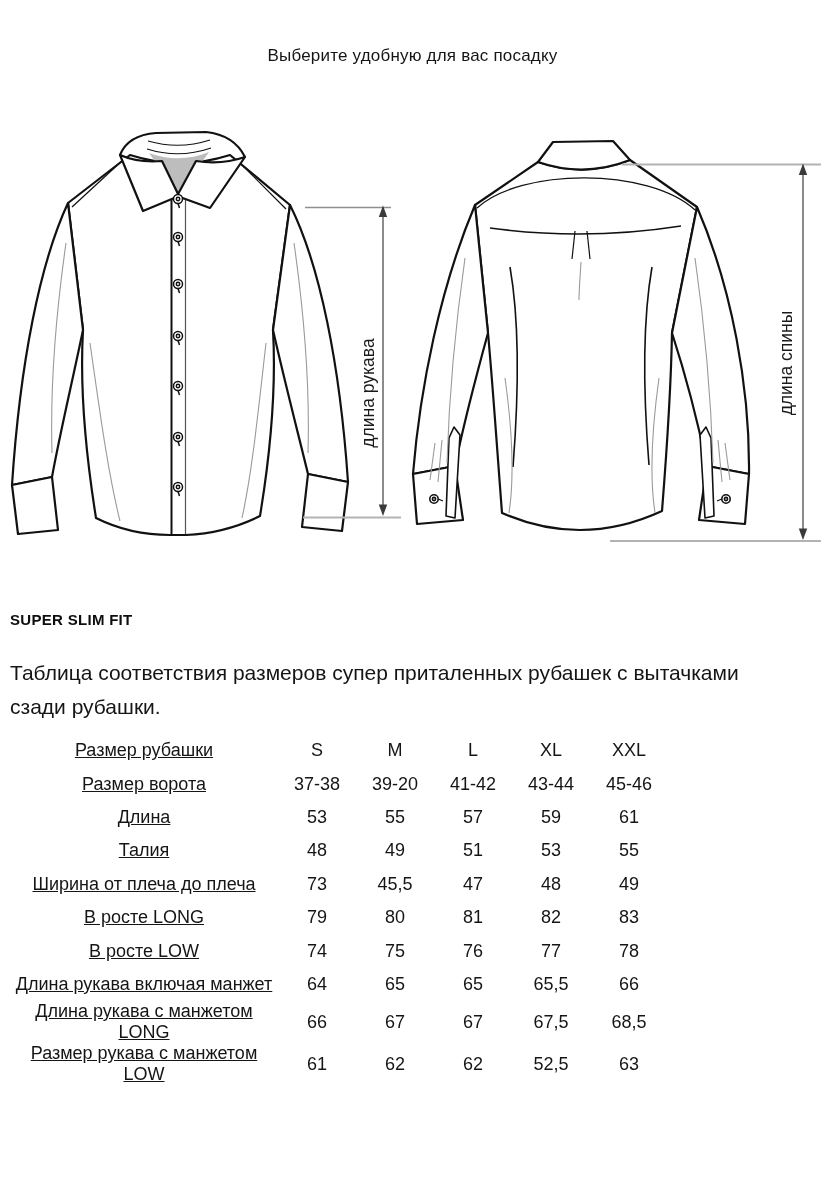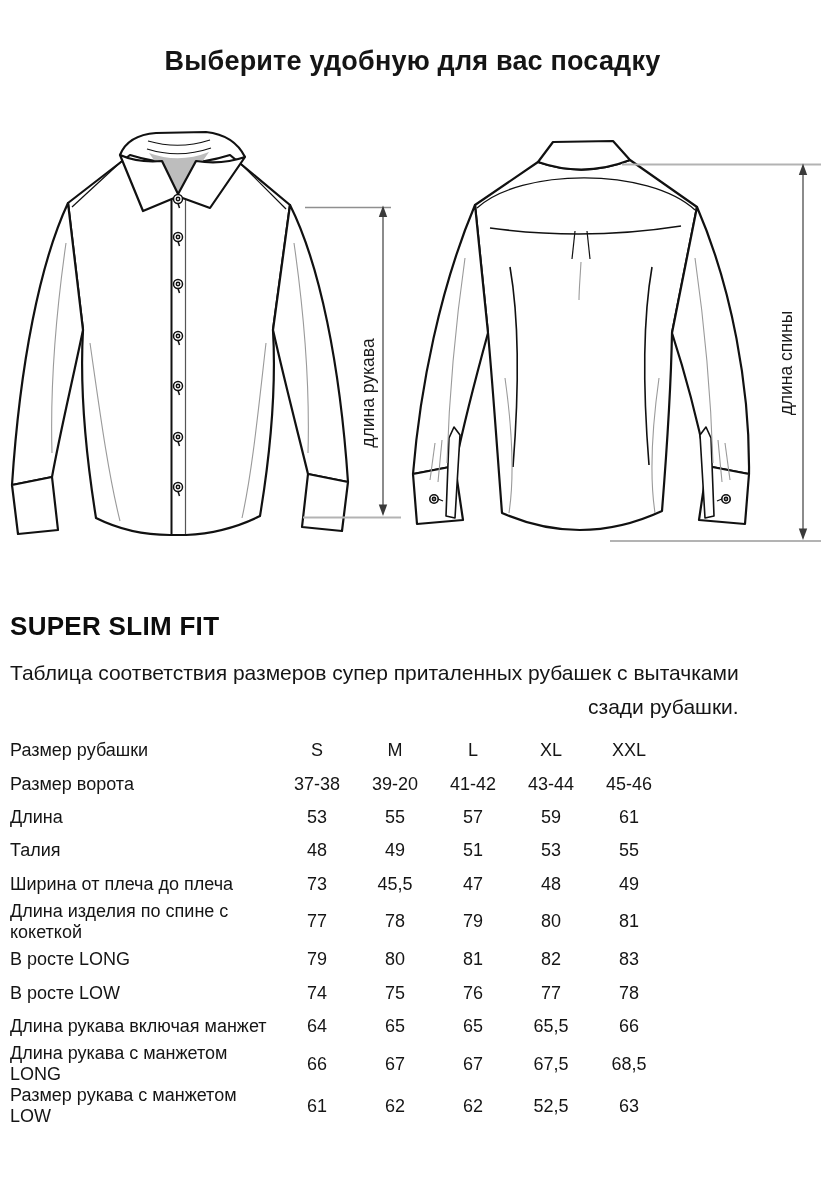--- a/index.html
+++ b/index.html
@@ -3,43 +3,43 @@
 <meta charset="utf-8">
 <style>
   html,body{margin:0;padding:0;}
   body{
     width:825px;height:1200px;position:relative;background:#ffffff;
     font-family:"Liberation Sans","DejaVu Sans",sans-serif;color:#111;
     overflow:hidden;
   }
   .title{
     position:absolute;left:0;top:46px;width:825px;text-align:center;
-    font-size:27px;letter-spacing:0.2px;color:#151515;font-weight:bold;
+    font-size:17px;letter-spacing:0.2px;color:#151515;
   }
   .figure{position:absolute;left:0;top:0;width:825px;height:600px;}
   .figure svg{position:absolute;}
   .rot-label{
     position:absolute;white-space:nowrap;font-size:17.5px;color:#1a1a1a;
     transform:translate(-50%,-50%) rotate(-90deg);
   }
   .section-heading{
-    position:absolute;left:10px;top:611px;font-size:26px;font-weight:bold;
+    position:absolute;left:10px;top:611px;font-size:15px;font-weight:bold;
     letter-spacing:0.3px;color:#0d0d0d;
   }
   .section-desc{
-    position:absolute;left:10px;top:656px;font-size:21px;line-height:34px;color:#151515;text-align:right;
+    position:absolute;left:10px;top:656px;font-size:21px;line-height:34px;color:#151515;
   }
   table.size-table{
     position:absolute;left:10px;top:734px;border-collapse:collapse;table-layout:fixed;
     width:658px;
   }
   table.size-table td{
     height:33.4px;font-size:18px;color:#151515;padding:0;vertical-align:middle;
   }
-  td.row-label{width:268px;text-align:left;}
+  td.row-label{width:268px;text-align:center;text-decoration:underline;}
   td.cell{width:78px;text-align:center;}
 </style>
 </head>
 <body>
 
 <div class="title">Выберите удобную для вас посадку</div>
 
 <div class="figure">
 
   <svg style="left:10px;top:123px" width="340" height="430" viewBox="0 0 340 430">
@@ -232,28 +232,20 @@
       </tr>
       <tr>
         <td class="row-label">Ширина от плеча до плеча</td>
         <td class="cell">73</td>
         <td class="cell">45,5</td>
         <td class="cell">47</td>
         <td class="cell">48</td>
         <td class="cell">49</td>
       </tr>
       <tr>
-        <td class="row-label">Длина изделия по спине с кокеткой</td>
-        <td class="cell">77</td>
-        <td class="cell">78</td>
-        <td class="cell">79</td>
-        <td class="cell">80</td>
-        <td class="cell">81</td>
-      </tr>
-      <tr>
         <td class="row-label">В росте LONG</td>
         <td class="cell">79</td>
         <td class="cell">80</td>
         <td class="cell">81</td>
         <td class="cell">82</td>
         <td class="cell">83</td>
       </tr>
       <tr>
         <td class="row-label">В росте LOW</td>
         <td class="cell">74</td>

